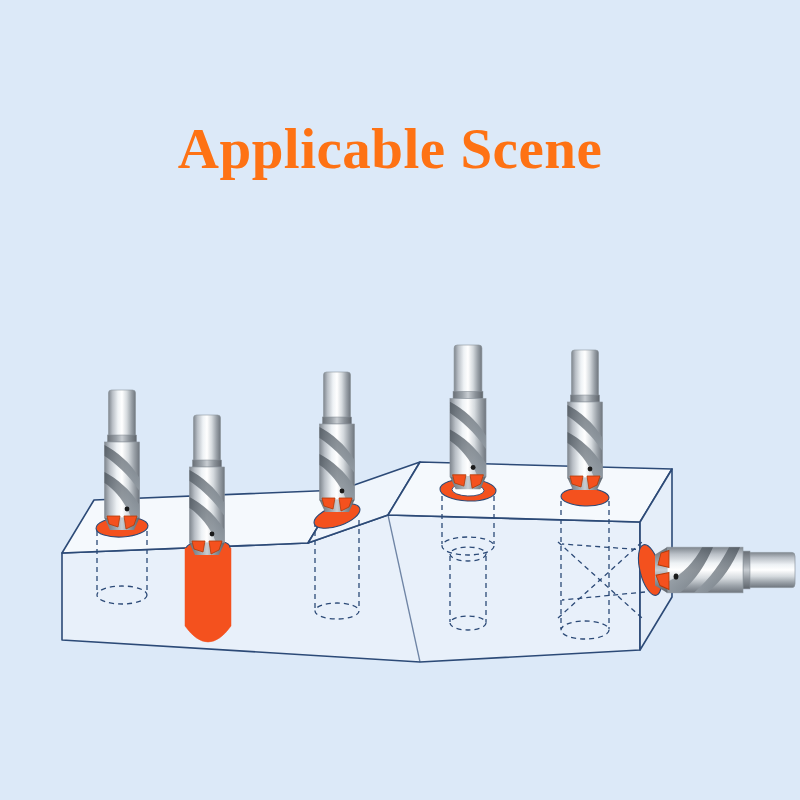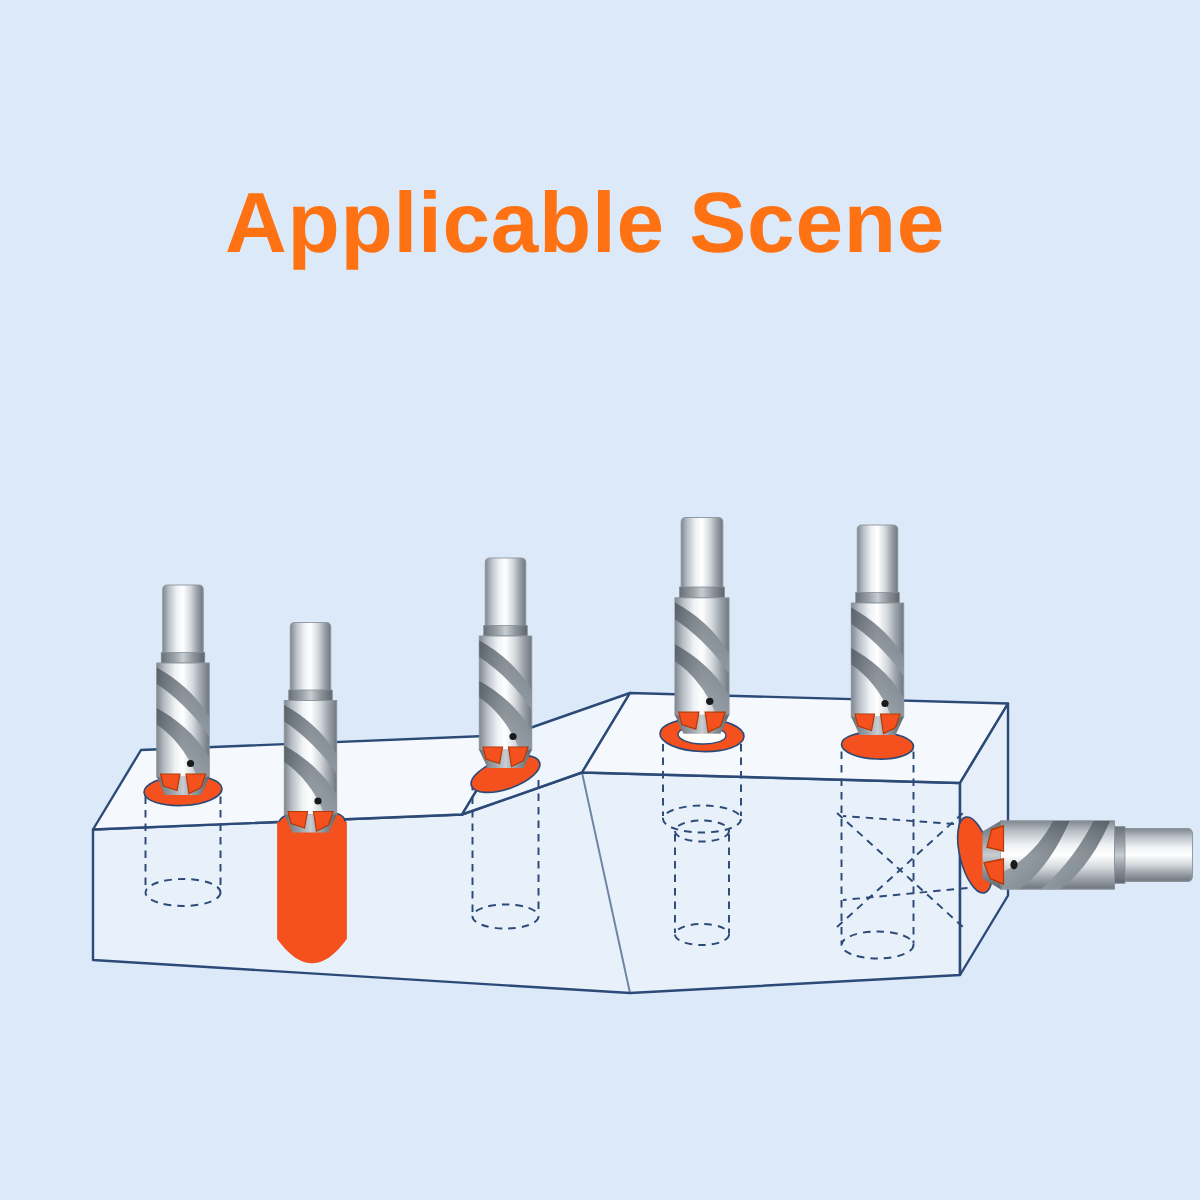--- a/index.html
+++ b/index.html
@@ -1,21 +1,21 @@
 <!DOCTYPE html>
 <html style="--bg: #dce9f8; --title-color: #fe7214; --outline: #2c4a77; --hole: #f4511e;"><head>
 <meta charset="utf-8">
 <style>
   html,body{margin:0;padding:0;}
   body{
     width:800px;height:800px;overflow:hidden;
     background:var(--bg,#dce9f8);
     font-family:"Liberation Sans","DejaVu Sans",sans-serif;
   }
-  .stage{position:relative;width:780px;height:800px;background:var(--bg,#dce9f8);}
+  .stage{position:relative;width:780px;height:800px;background:var(--bg,#dce9f8);font-family:Liberation Serif, serif;}
   .title{
     position:absolute;top:116px;left:0;width:100%;
     margin:0;text-align:center;
     font-size:57px;font-weight:bold;letter-spacing:0.5px;
     color:var(--title-color,#fe7214);
   }
   svg{position:absolute;left:0;top:0;}
   
   .face{stroke:var(--outline,#2c4a77);stroke-width:1.6;stroke-linejoin:round;}
   .face-front{fill:rgba(255,255,255,0.35);}

